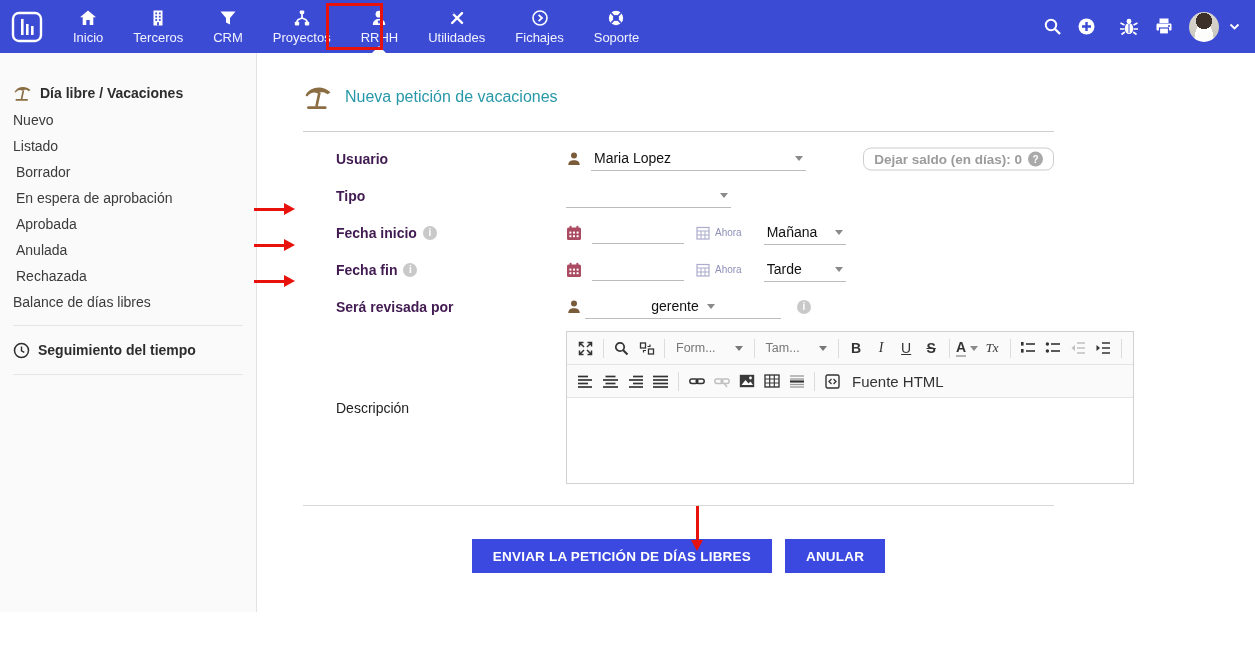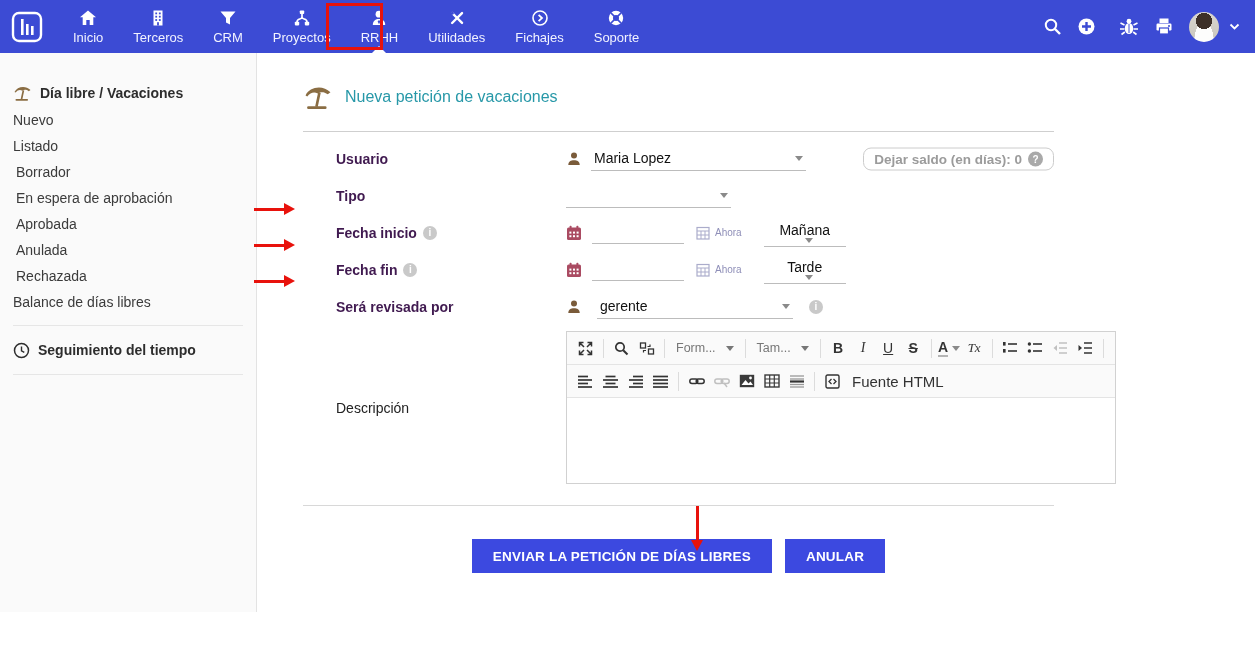--- a/index.html
+++ b/index.html
@@ -77,22 +77,22 @@
   .uselect {
     display:inline-flex; align-items:center; justify-content:space-between;
     border-bottom:1px solid #bcbcbc; padding:3px 3px; cursor:pointer; min-height:24px;
   }
   .chev {
     width:0; height:0; border-left:4.5px solid transparent; border-right:4.5px solid transparent;
     border-top:5px solid #8a8a8a; margin-left:8px; flex:0 0 auto;
   }
   .w-usuario { width:215px; margin-left:9px; }
   .w-tipo { width:165px; }
-  .w-momento { width:82px; margin-left:22px;flex-direction:column; }
-  .w-revisor { width:196px; margin-left:15px; }
+  .w-momento { width:82px; margin-left:22px; }
+  .w-revisor { width:196px; margin-left:3px;justify-content:center; }
 
   .date-input {
     width:92px; border:none; border-bottom:1px solid #bcbcbc; height:22px;
     background:transparent; margin-left:10px; outline:none; font-size:14px;
   }
   .now-link { color:#8f8fb8; font-size:10px; margin-left:5px; cursor:pointer; }
   .mini-cal { margin-left:12px; display:flex; align-items:center; cursor:pointer; }
 
   .info-dot, .help-dot {
     display:inline-flex; width:14px; height:14px; border-radius:50%; background:#c9c9c9;
@@ -115,21 +115,21 @@
     display:flex; align-items:center; background:#fafafa; padding:3px 6px;
     border-bottom:1px solid #e4e4e4; height:33px;
   }
   .tb-btn {
     min-width:25px; height:25px; display:flex; align-items:center; justify-content:center;
     color:#333; cursor:pointer; border-radius:2px; font-size:13px;
   }
   .tb-btn.disabled { color:#c0c0c0; cursor:default; }
   .tb-sep { width:1px; height:19px; background:#dcdcdc; margin:0 5px; }
   .tb-drop {
-    display:flex; align-items:center; gap:10px; color:#777; font-size:12.5px;
+    display:flex; align-items:center; gap:19px; color:#777; font-size:12.5px;
     padding:0 6px; cursor:pointer; height:25px;
   }
   .tb-drop .chev { border-top-color:#777; margin-left:0; }
   .tb-b { font-weight:bold; font-size:14px; }
   .tb-i { font-style:italic; font-family:"Liberation Serif",serif; font-size:14px; }
   .tb-u { text-decoration:underline; font-size:14px; }
   .tb-s { text-decoration:line-through; font-size:14px; font-weight:bold; }
   .tb-a { font-weight:bold; font-size:14px; border-bottom:2px solid #b5b5b5; line-height:1; padding-bottom:1px; }
   .tb-tx { font-size:13px; font-style:italic; font-family:"Liberation Serif",serif; }
   .editor-body { height:85px; background:#fff; cursor:text; }

